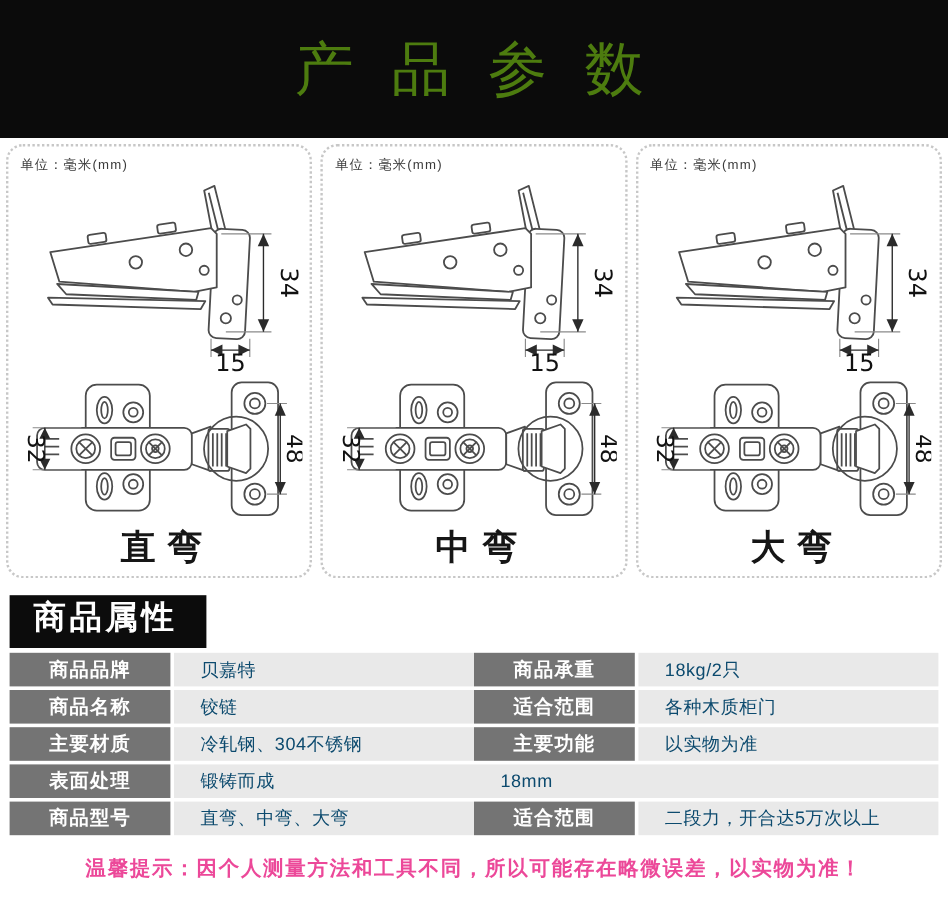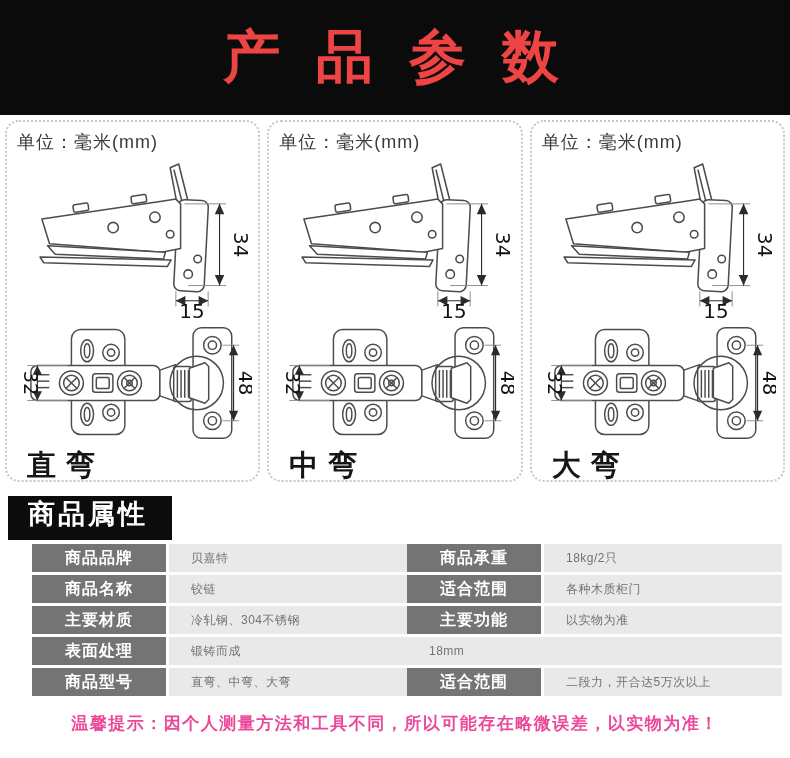--- a/index.html
+++ b/index.html
@@ -1,54 +1,54 @@
 <!DOCTYPE html>
 <html><head>
 <meta charset="utf-8">
 <style>
   html,body{margin:0;padding:0;background:#fff;}
   body{width:790px;height:758px;overflow:hidden;font-family:"Liberation Sans",sans-serif;position:relative;}
 
   
   .banner{height:115px;background:#0b0b0b;display:flex;align-items:center;justify-content:center;}
-  .banner-title{color:#ef4444;font-size:57px;font-weight:bold;letter-spacing:8px;
+  .banner-title{color:#4d7c0f;font-size:49px;font-weight:normal;letter-spacing:8px;
     font-family:"DejaVu Sans",sans-serif;white-space:nowrap;}
 
   
   .panels{display:flex;gap:7px;padding:5px 5px 0 5px;}
   .panel{flex:1;box-sizing:border-box;height:362px;background:#fff;
     border:2px dotted #c7c7c7;border-radius:14px;padding:8px 6px 0 10px;position:relative;}
-  .unit-label{font-size:18px;color:#3a3a3a;letter-spacing:1px;}
-  .panel-name{text-align:left;font-size:29px;font-weight:bold;color:#161616;
+  .unit-label{font-size:11px;color:#3a3a3a;letter-spacing:1px;}
+  .panel-name{text-align:center;font-size:29px;font-weight:bold;color:#161616;
     letter-spacing:10px;margin-top:2px;text-indent:10px;font-family:Liberation Serif, serif;}
   svg.diagram{display:block;margin:0 auto;}
   svg.side{margin-top:4px;}
   svg.top{margin-top:2px;}
 
   .draw path,.draw rect,.draw polygon,.draw ellipse,.draw circle{
     fill:#ffffff;stroke:#4c4c4c;stroke-width:1.6;stroke-linejoin:round;}
   .draw .nf{fill:none;}
   .draw line{stroke:#4c4c4c;stroke-width:1.6;fill:none;}
   .dims line{stroke:#2b2b2b;stroke-width:1.2;fill:none;}
   .dims .ext{stroke:#8a8a8a;stroke-width:1;}
   .dims polygon{fill:#2b2b2b;stroke:none;}
   .dims text{fill:#111;font-size:21px;text-anchor:middle;
     font-family:"DejaVu Sans",sans-serif;}
 
   
   .attr-section{padding:0 8px;}
   .attr-title{display:inline-block;background:#0c0c0c;color:#fff;font-size:27px;
     font-weight:bold;letter-spacing:3px;padding:0 24px 8px 20px;margin-top:14px;}
-  .attr-table{display:flex;margin-top:4px;margin-left:24px;}
+  .attr-table{display:flex;margin-top:4px;}
   .attr-col{flex:1;min-width:0;}
   .attr-row{display:flex;height:28px;margin-bottom:3px;}
   .attr-label{width:134px;flex:none;background:#747474;color:#fff;font-weight:bold;
     font-size:16px;letter-spacing:1px;display:flex;align-items:center;justify-content:center;
     margin-right:3px;}
-  .attr-value{flex:1;background:#e9e9e9;color:#737373;font-size:12px;
+  .attr-value{flex:1;background:#e9e9e9;color:#0c4a6e;font-size:15px;
     display:flex;align-items:center;padding-left:22px;letter-spacing:0.5px;text-align:center;}
 
   
   .tip{margin-top:13px;text-align:center;color:#ec4899;font-size:17px;
     font-weight:bold;letter-spacing:1.5px;}
 </style>
 </head>
 <body>
 
 <div class="banner">

